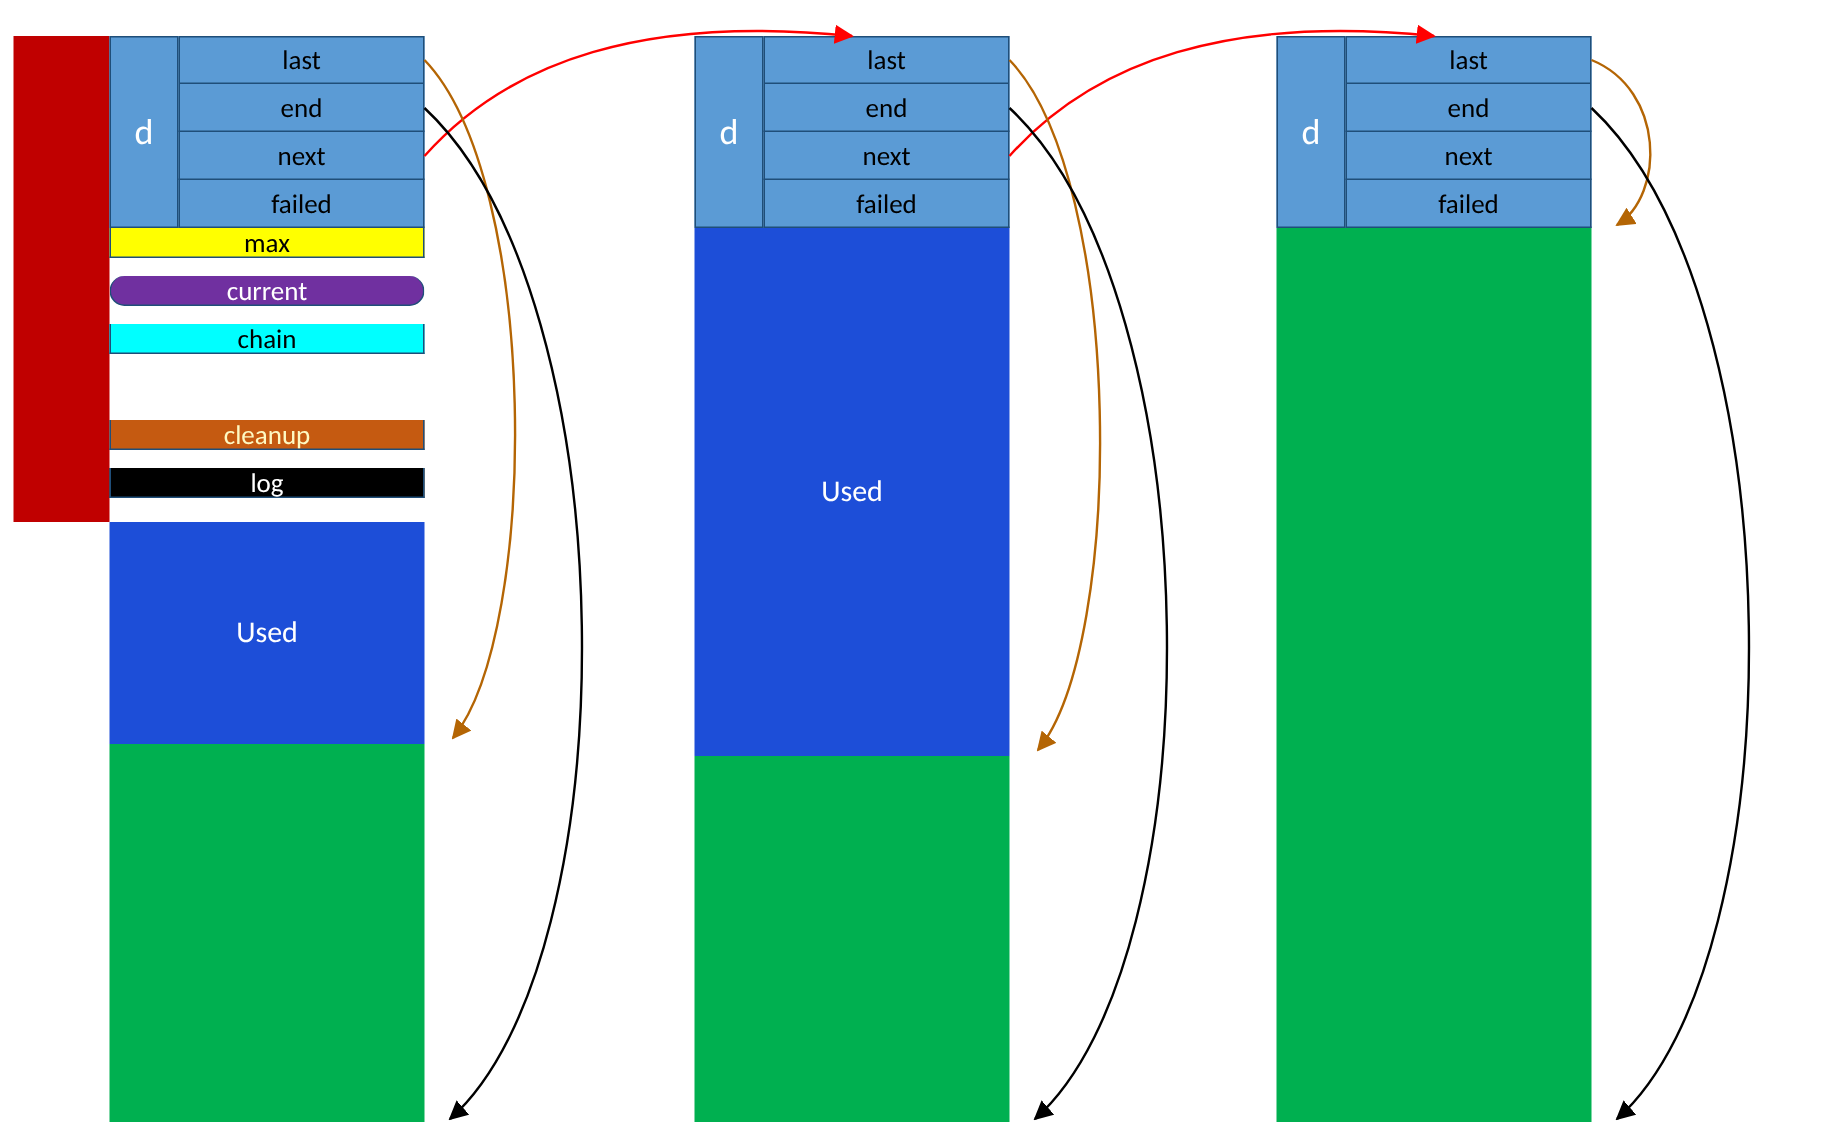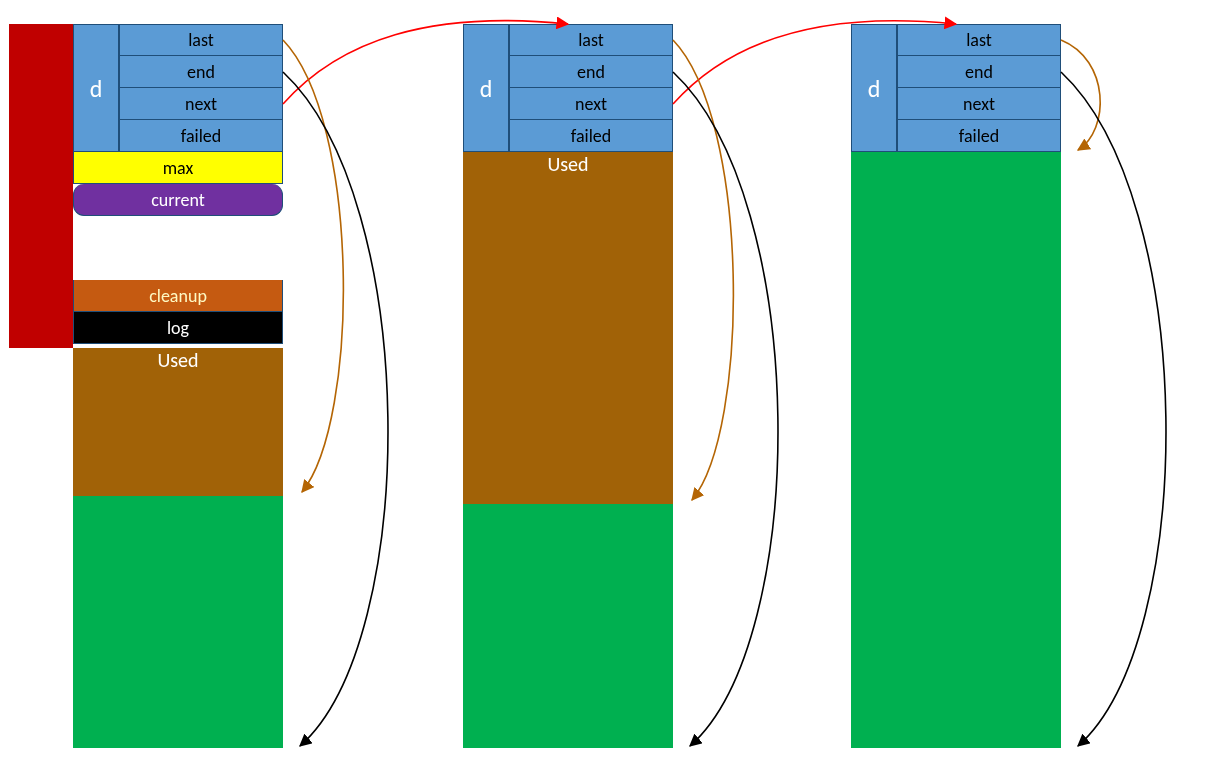--- a/index.html
+++ b/index.html
@@ -58,44 +58,45 @@
     justify-content: center;
     color: #000;
   }
   .field-row:first-child { border-top: 1px solid #1f4e79; }
 
   
   .prop-row {
     position: absolute;
     left: 0;
     right: 0;
-    height: 32px;
+    height: 20px;
     box-sizing: border-box;
     border: 1px solid #1f4e79;
     border-top: none;
     display: flex;
     align-items: center;
     justify-content: center;
     color: #000;
   }
   .prop-row.yellow  { background: #ffff00; }
   .prop-row.purple  { background: #7030a0; color:#fff; }
   .prop-row.cyan    { background: #00ffff; }
   .prop-row.olive   { background: #92d050; }
   .prop-row.brown   { background: #c55a11; color:#fef9c3;}
   .prop-row.teal    { background: #000000; color:#fff;}
 
   
   .used-block {
     position: absolute;
     left: 0;
     right: 0;
-    background: #a16207;
+    background: #1d4ed8;
     color: #ffffff;
     display: flex;
+    align-items: center;
     justify-content: center;
     font-size: 20px;
   }
   .free-block {
     position: absolute;
     left: 0;
     right: 0;
     background: #00b050;
   }
 
@@ -148,20 +149,23 @@
       <div class="field-row">
           <span>failed</span>
         </div>
     </div>
 
     <div class="prop-row yellow" style="top:128px;">
         <span>max</span>
       </div>
     <div class="prop-row purple" style="top:160px;border-radius:11px;">
         <span>current</span>
+      </div>
+    <div class="prop-row cyan" style="top:192px;">
+        <span>chain</span>
       </div>
     <div class="prop-row brown" style="top:256px;">
         <span>cleanup</span>
       </div>
     <div class="prop-row teal" style="top:288px;">
         <span>log</span>
       </div>
 
     <div class="used-block" style="top:324px;height:148px;">
       <span>Used</span>

